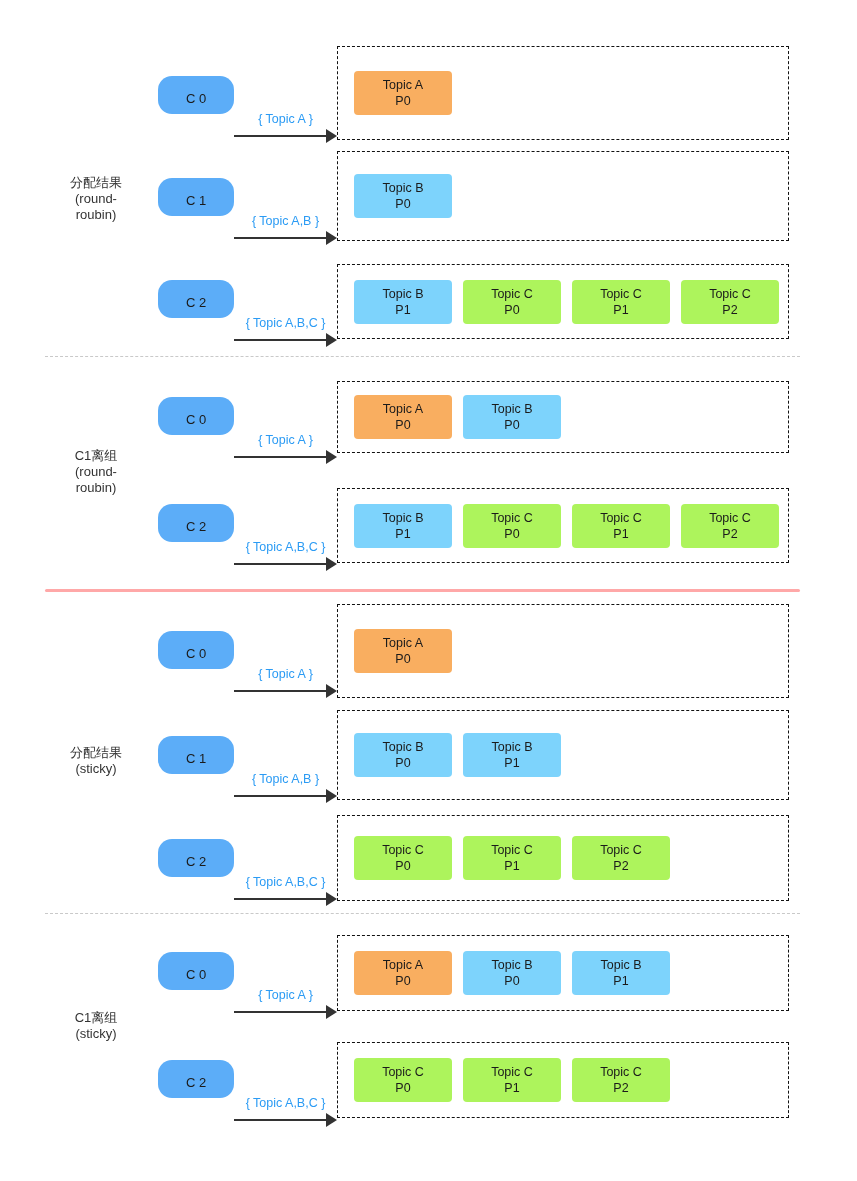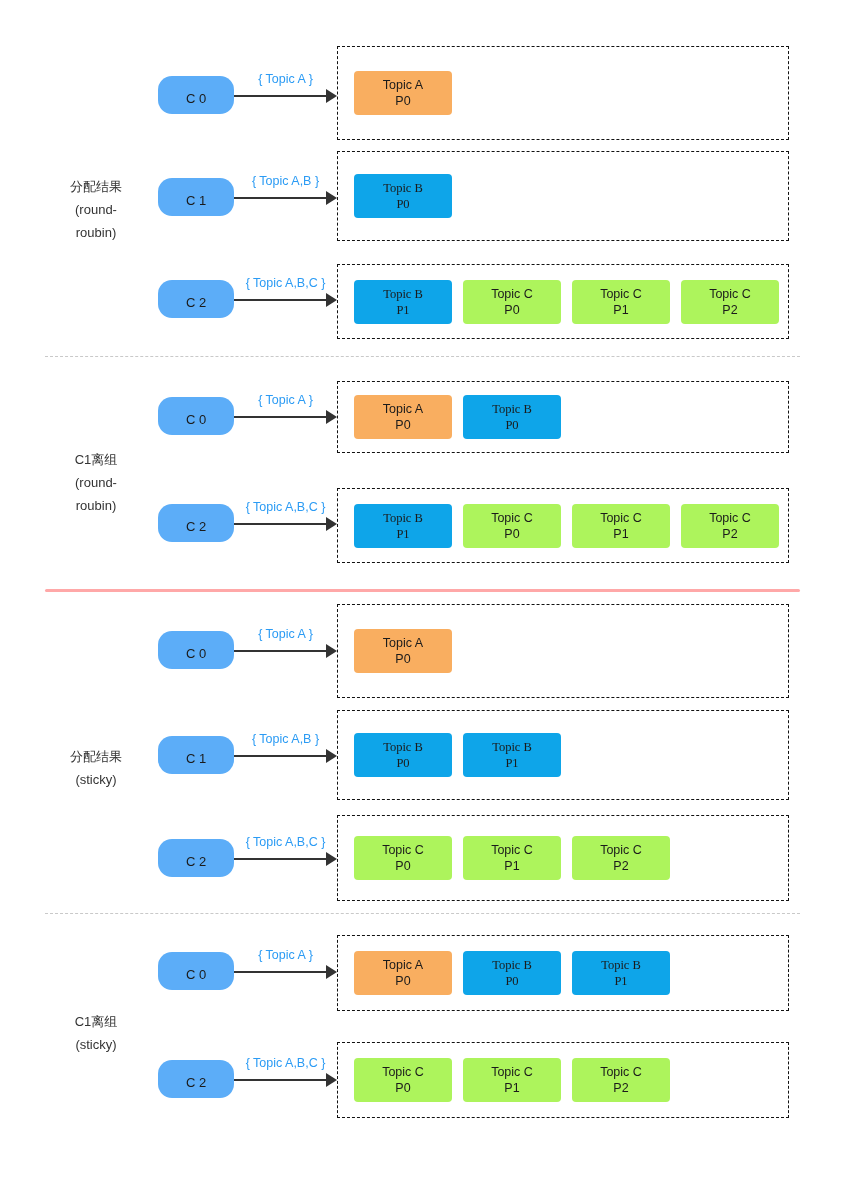--- a/index.html
+++ b/index.html
@@ -16,42 +16,42 @@
 
   .canvas { position: absolute; inset: 0; }
 
   
   .sec-label {
     position: absolute;
     left: 40px;
     width: 112px;
     text-align: center;
     font-size: 13px;
-    line-height: 23px;
+    line-height: 16px;
     color: #333333;
     white-space: pre-line;
   }
 
   
   .consumer {
     position: absolute;
     width: 76px;
     height: 38px;
     background: #5CADF8;
     border-radius: 14px;
     color: #1b1b1b;
     font-size: 13px;
     display: flex;
     align-items: center;
     justify-content: center;
     padding-top: 6px;
   }
 
   
-  .arrow-wrap { position: absolute; height: 40px; }
+  .arrow-wrap { position: absolute; height: 40px; margin-top: 40px; }
   .arrow-line {
     position: absolute;
     left: 0; top: 19px;
     height: 2px;
     background: #333333;
   }
   .arrow-head {
     position: absolute;
     top: 13px;
     width: 0; height: 0;
@@ -94,21 +94,21 @@
     border-radius: 4px;
     display: flex;
     flex-direction: column;
     align-items: center;
     justify-content: center;
     font-size: 12.5px;
     line-height: 16px;
     color: #1b1b1b;
   }
   .part-topicA { background: #F9AE60; }
-  .part-topicB { background: #0ea5e9; font-family: Liberation Serif, serif; }
+  .part-topicB { background: #7dd3fc; }
   .part-topicC { background: #ADF45C; }
 
   
   .divider-dash {
     position: absolute;
     left: 45px;
     width: 755px;
     height: 0;
     border-top: 1.5px dashed #c9c9c9;
   }

